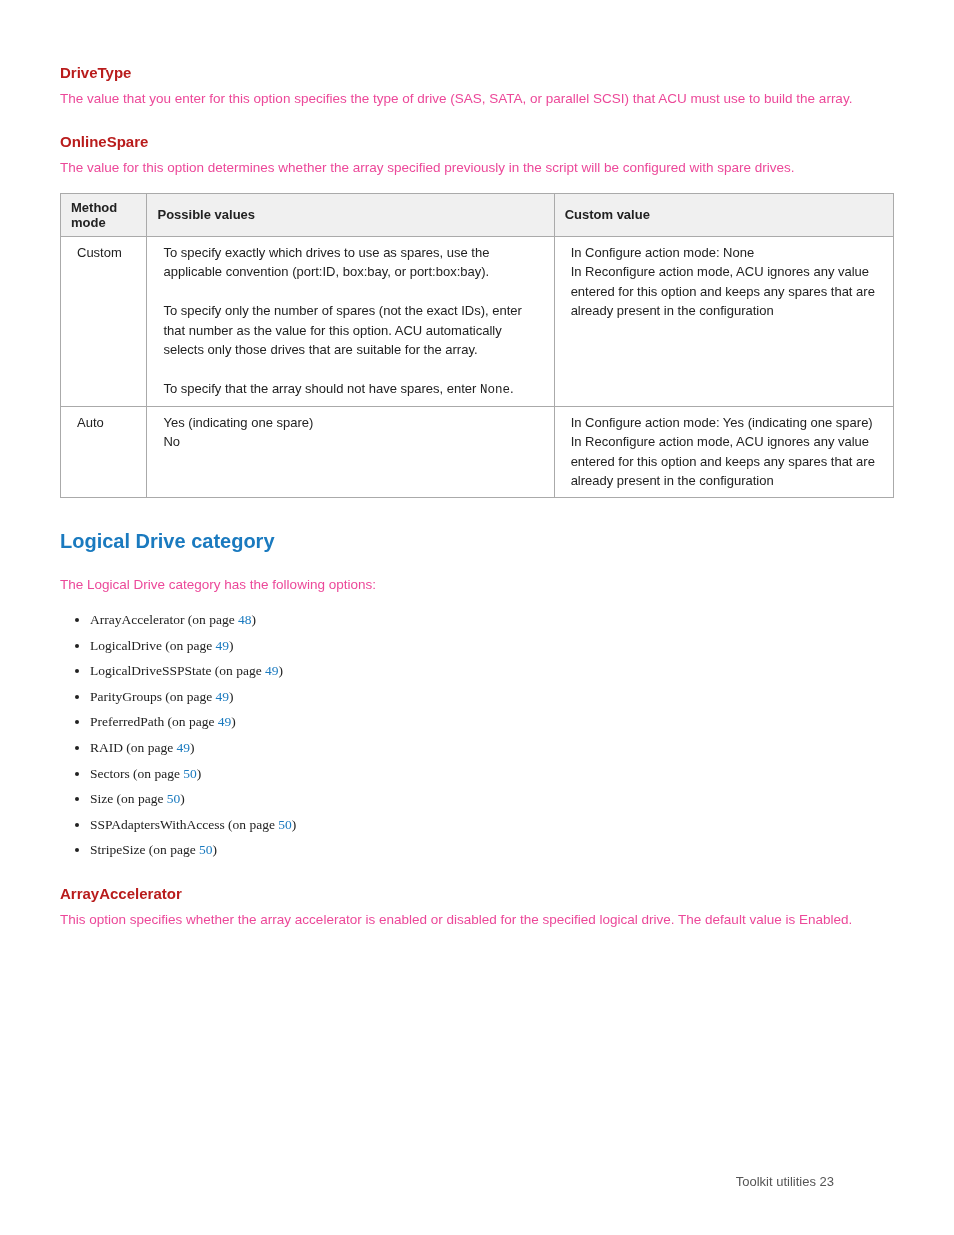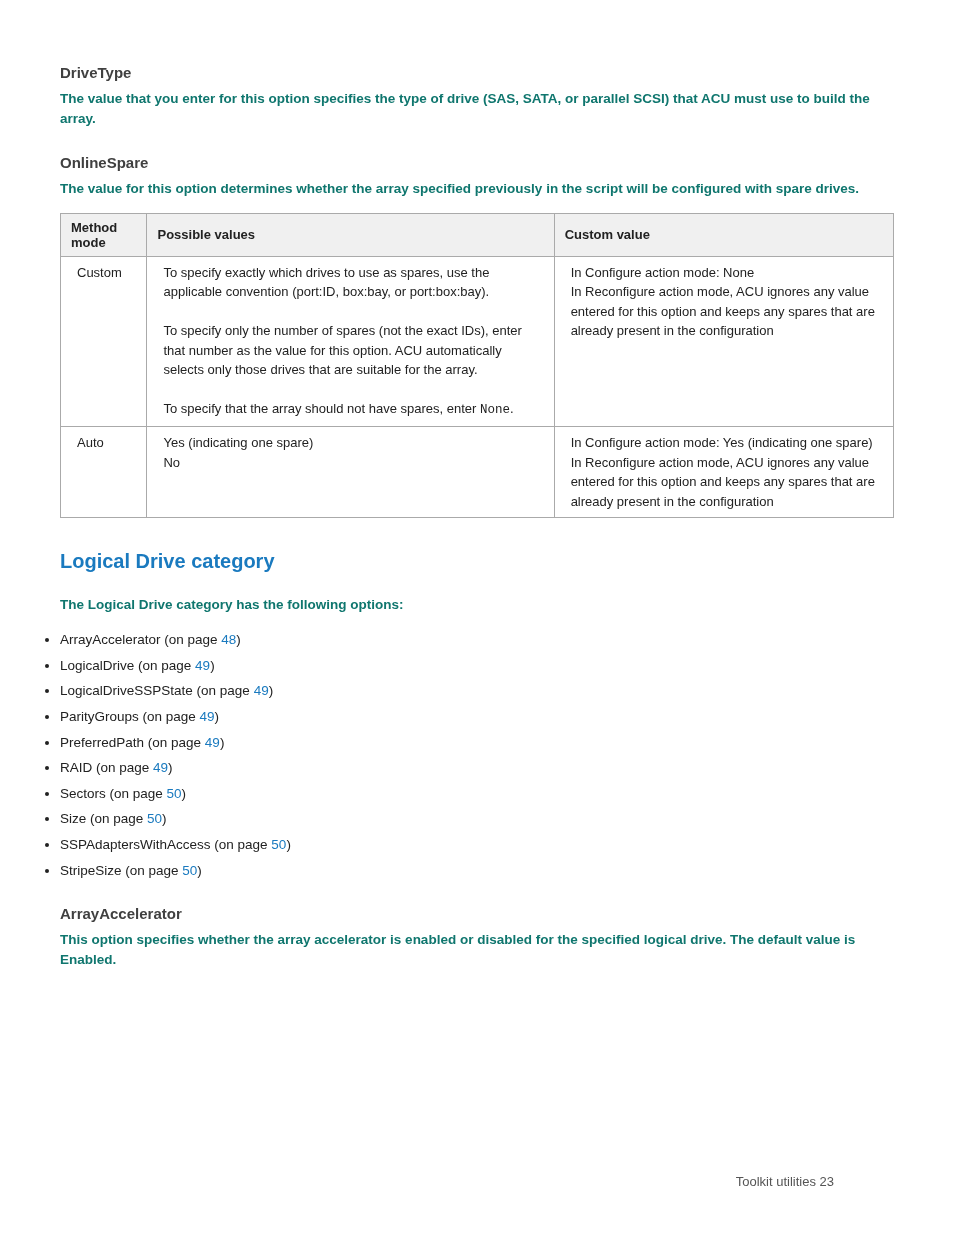--- a/index.html
+++ b/index.html
@@ -6,38 +6,37 @@
     body {
       background: #fff;
       font-family: Arial, Helvetica, sans-serif;
       font-size: 13.5px;
       color: #222;
       padding: 40px 60px 40px 60px;
       width: 954px;
       min-height: 1235px;
     }
     .section-heading {
-      color: #404040;
+      color: #b91c1c;
       font-size: 15px;
       font-weight: bold;
       margin-bottom: 8px;
       margin-top: 24px;
     }
     .section-heading-large {
       color: #1a7abf;
       font-size: 20px;
       font-weight: bold;
       margin-bottom: 22px;
       margin-top: 32px;
     }
     .body-text {
       margin-bottom: 14px;
       line-height: 1.5;
-      color: #0f766e;
-      font-weight: bold;
+      color: #ec4899;
     }
     table {
       border-collapse: collapse;
       width: 100%;
       margin-bottom: 24px;
       font-size: 13px;
     }
     table th {
       background: #f0f0f0;
       border: 1px solid #aaa;
@@ -50,21 +49,23 @@
       border: 1px solid #aaa;
       padding: 6px 16px;
       vertical-align: top;
       line-height: 1.5;
     }
     code, .mono {
       font-family: 'Courier New', Courier, monospace;
       font-size: 12.5px;
     }
     ul.bullet-list {
+      margin-left: 30px;
       margin-bottom: 14px;
+      font-family: Liberation Serif, serif;
     }
     ul.bullet-list li {
       list-style-type: disc;
       margin-bottom: 4px;
       line-height: 1.6;
     }
     ul.bullet-list li a,
     .link {
       color: #1a7abf;
       text-decoration: none;

